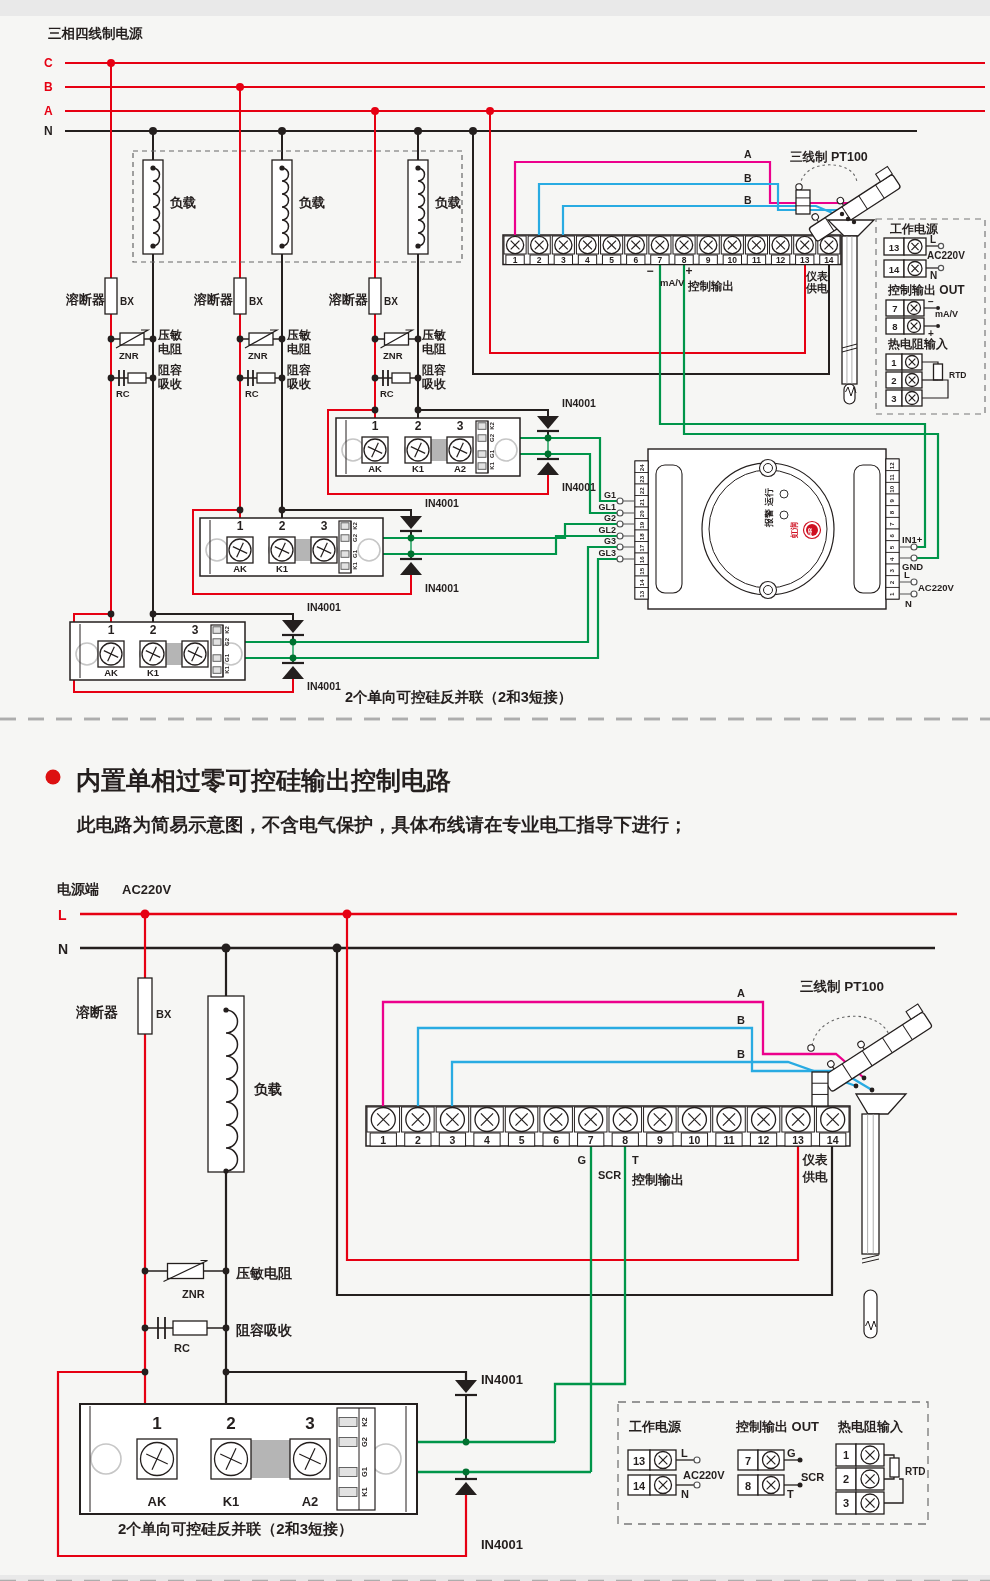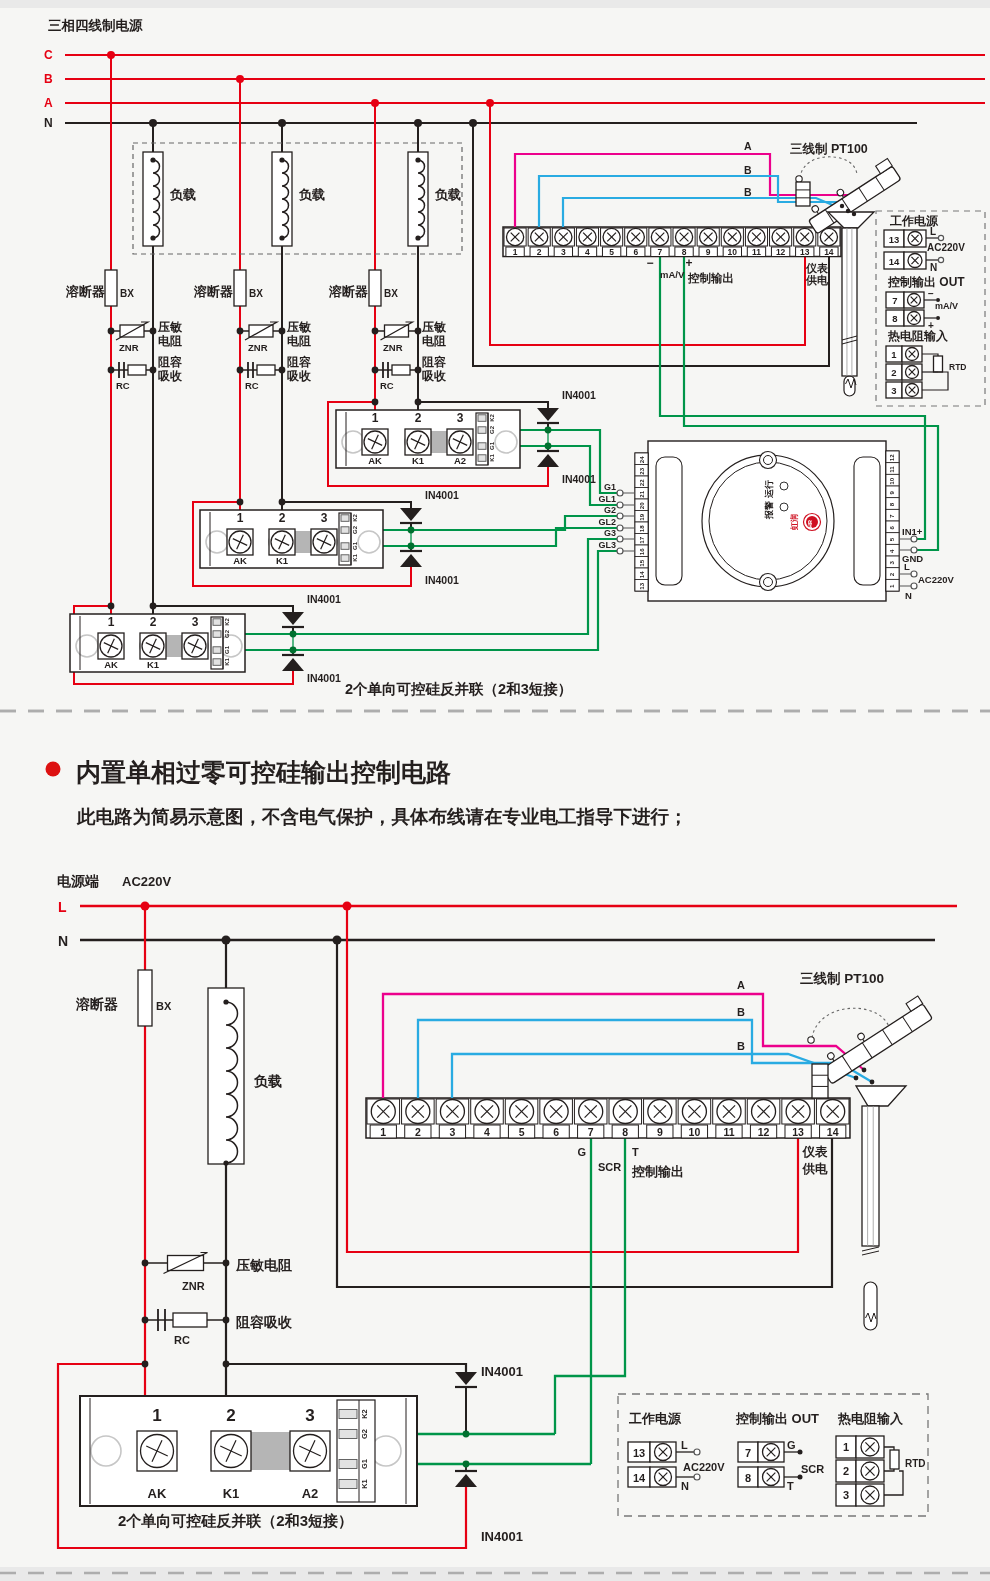--- a/index.html
+++ b/index.html
@@ -1,16 +1,16 @@
 <!DOCTYPE html>
 <html><head>
 <meta charset="utf-8">
 <style>
   html,body{margin:0;padding:0;background:#e9e9e9;}
-  #page{width:990px;height:1559px;background:#f6f6f4;margin:8px auto;position:relative;
+  #page{width:990px;height:1559px;background:#f6f6f4;margin:16px auto;position:relative;
         font-family:"Liberation Sans","DejaVu Sans",sans-serif;}
   svg text{font-family:"Liberation Sans","DejaVu Sans",sans-serif;}
 </style>
 </head>
 <body>
 
 <div id="page">
   <svg id="diagram" width="990" height="1581" viewBox="0 0 990 1581">
       <text x="48" y="22" font-size="13.5" font-weight="700" fill="#241f1e">三相四线制电源</text>
       <polyline points="65,47 985,47" fill="none" stroke="#e60012" stroke-width="2.2"></polyline>

